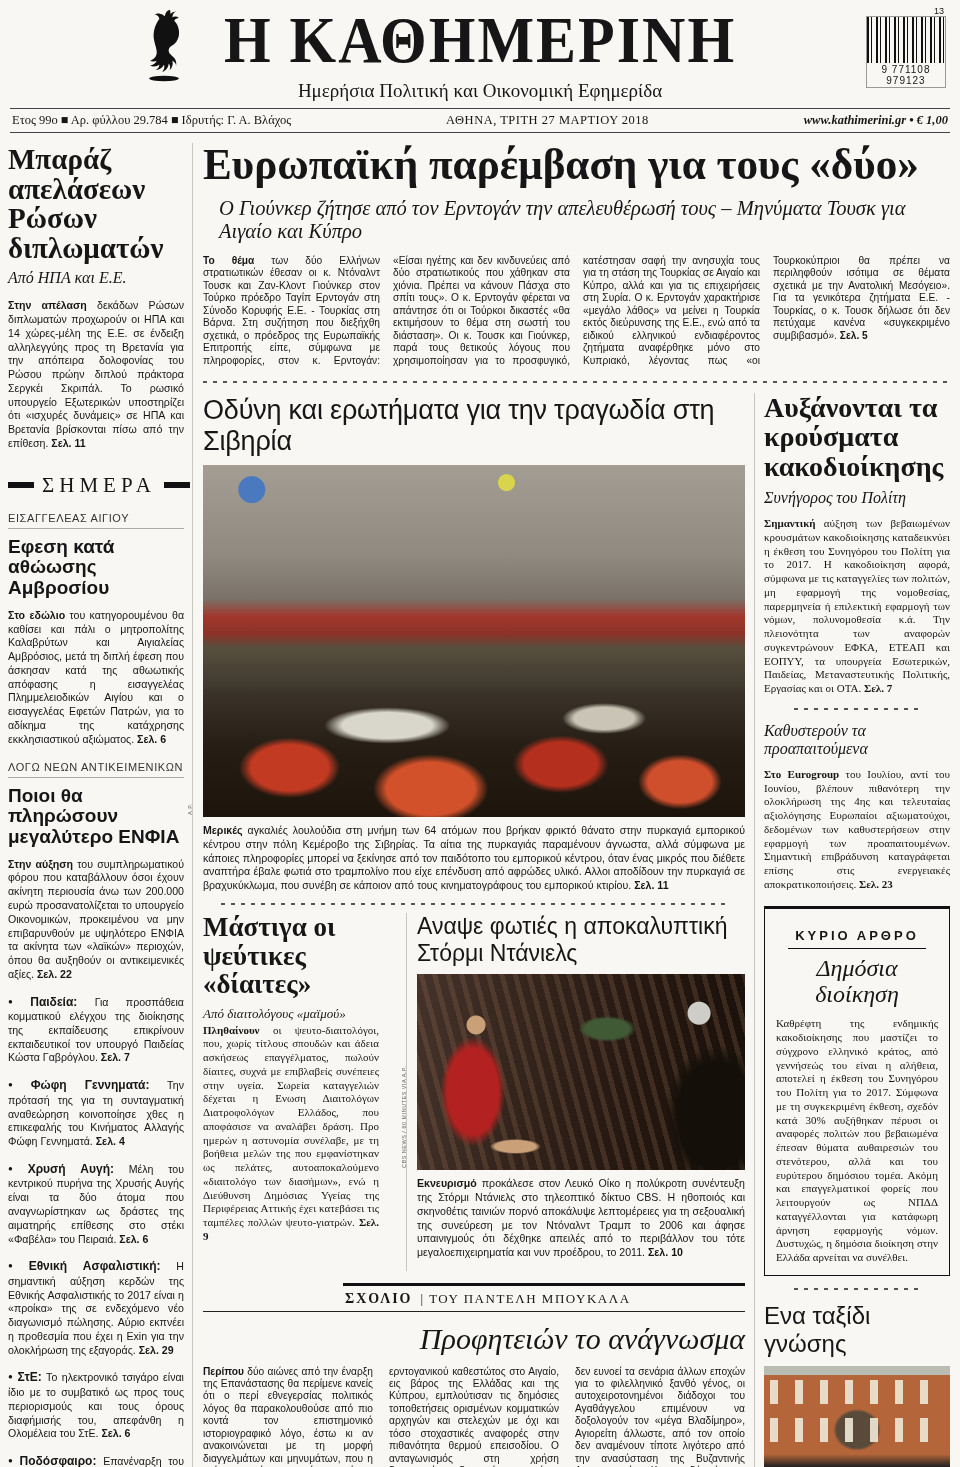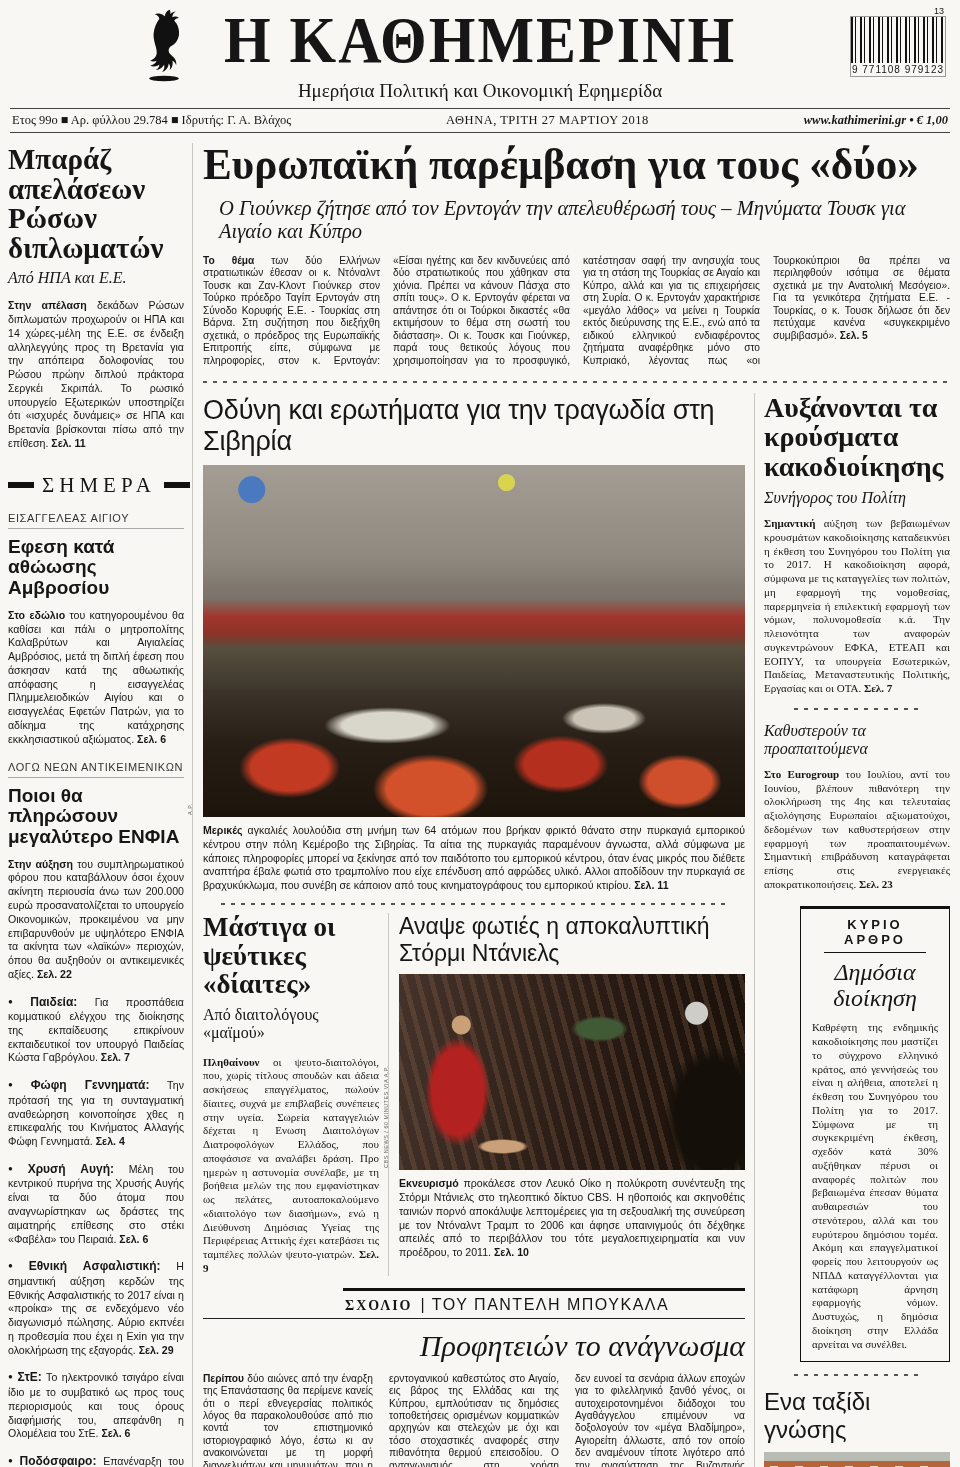--- a/index.html
+++ b/index.html
@@ -4,21 +4,21 @@
 <style>
   html,body{margin:0;padding:0;background:#e8e6e0;}
   .page{position:relative;width:960px;height:1467px;margin:0 auto;background:#f8f7f3;color:#161616;
         font-family:"Liberation Sans",sans-serif;overflow:hidden;}
   
   .masthead{position:relative;height:102px;}
   .eagle{position:absolute;left:136px;top:6px;width:56px;height:78px;}
   .mast-title{text-align:center;font-family:"Liberation Serif",serif;font-weight:700;font-size:60px;
               letter-spacing:2px;line-height:1;padding-top:6px;transform:scaleY(1.1);transform-origin:top;}
   .mast-sub{text-align:center;font-family:"Liberation Serif",serif;font-size:19px;margin-top:14px;}
-  .barcode-wrap{position:absolute;right:14px;top:6px;width:96px;text-align:center;}
+  .barcode-wrap{position:absolute;right:14px;top:6px;width:80px;text-align:center;}
   .barcode-top{font-size:9px;text-align:right;padding-right:2px;}
   .barcode{height:46px;background:repeating-linear-gradient(90deg,#111 0 2px,transparent 2px 4px,#111 4px 5px,transparent 5px 9px);border:1px solid #999;border-bottom:none;}
   .barcode-num{font-size:10px;letter-spacing:1px;border:1px solid #999;border-top:none;padding:1px 0;}
   
   .infobar{display:flex;justify-content:space-between;align-items:center;margin:6px 10px 0 10px;
            border-top:1px solid #444;border-bottom:1px solid #444;padding:4px 2px;font-family:"Liberation Serif",serif;font-size:12.5px;}
   .infobar .date{letter-spacing:.5px;}
   .infobar .site{font-style:italic;font-weight:700;}
   
   .bodygrid{display:flex;margin:10px 10px 0 8px;}
@@ -60,50 +60,50 @@
       radial-gradient(ellipse 70px 42px at 16% 86%,#c33a22 0 55%,rgba(0,0,0,0) 72%),
       radial-gradient(ellipse 80px 48px at 42% 92%,#d2512a 0 55%,rgba(0,0,0,0) 72%),
       radial-gradient(ellipse 66px 40px at 66% 85%,#b52f1e 0 55%,rgba(0,0,0,0) 72%),
       radial-gradient(ellipse 58px 38px at 88% 90%,#cf4e2c 0 55%,rgba(0,0,0,0) 72%),
       radial-gradient(ellipse 90px 26px at 34% 74%,#d9d6cb 0 50%,rgba(0,0,0,0) 70%),
       radial-gradient(ellipse 60px 22px at 74% 72%,#c9c4b5 0 50%,rgba(0,0,0,0) 70%),
       linear-gradient(180deg,#a39d94 0%,#8f897f 26%,#7a7268 38%,rgba(170,45,35,.85) 43%,rgba(150,40,30,.8) 48%,#57503f 52%,#3d362c 64%,#27201700 0),
       linear-gradient(180deg,#a39d94 0%,#8f897f 26%,#7a7268 40%,#5a5248 52%,#3c342b 64%,#261e15 80%,#1d140c 100%);}
   .caption{font-size:10.6px;line-height:1.3;text-align:justify;margin-top:7px;}
   .row2{display:flex;margin-top:4px;}
-  .diets{width:176px;flex:0 0 176px;border-right:1px solid #c8c6c0;padding-right:9px;margin-right:10px;}
+  .diets{width:176px;flex:0 0 176px;border-right:1px solid #c8c6c0;padding-right:27px;margin-right:10px;}
   .diets h2{font-family:"Liberation Serif",serif;font-weight:700;font-size:27px;line-height:1.04;margin:0 0 8px 0;}
-  .diets .sub{font-family:"Liberation Serif",serif;font-size:16px;margin-bottom:14px;}
+  .diets .sub{font-family:"Liberation Serif",serif;font-style:italic;font-size:13px;margin-bottom:2px;}
   .serifbody{font-family:"Liberation Serif",serif;font-size:11px;line-height:1.25;text-align:justify;}
   .stormy{flex:1;min-width:0;}
   .stormy h2{font-size:23px;font-weight:500;margin:0 0 7px 0;}
   .photo-stormy{height:196px;
     background:
       radial-gradient(circle at 18% 26%,#c9a078 0 9px,rgba(0,0,0,0) 10px),
       radial-gradient(ellipse 44px 74px at 17% 60%,#b32220 0 58%,rgba(0,0,0,0) 74%),
       radial-gradient(ellipse 34px 10px at 30% 88%,#caa078 0 60%,rgba(0,0,0,0) 75%),
       radial-gradient(circle at 86% 20%,#cfcdc8 0 11px,rgba(0,0,0,0) 12px),
       radial-gradient(ellipse 64px 90px at 91% 72%,#141009 0 60%,rgba(0,0,0,0) 78%),
       radial-gradient(ellipse 40px 18px at 58% 28%,#3f5a35 0 55%,rgba(0,0,0,0) 72%),
       repeating-linear-gradient(75deg,rgba(150,110,85,.25) 0 5px,rgba(0,0,0,0) 5px 13px),
       linear-gradient(100deg,#45332a 0%,#31221a 38%,#241710 68%,#181009 100%);}
   
   .sxolio{margin-top:12px;}
   .sx-topline{height:3px;background:#111;margin-left:140px;}
   .sx-head{display:flex;align-items:baseline;gap:8px;padding:5px 0 4px 142px;border-bottom:1px solid #222;}
   .sx-label{font-family:"Liberation Serif",serif;font-weight:700;font-size:14px;letter-spacing:2px;}
-  .sx-byline{font-family:Liberation Sans, sans-serif;font-size:16px;letter-spacing:1.5px;}
+  .sx-byline{font-family:Liberation Serif, serif;font-size:13px;letter-spacing:1.5px;}
   .sx-title{font-family:"Liberation Serif",serif;font-style:italic;font-size:30px;text-align:right;margin:10px 0 10px 0;}
   .sx-body{column-count:3;column-gap:16px;font-size:10.2px;line-height:1.22;text-align:justify;height:270px;overflow:hidden;}
   .sx-body p{margin:0 0 0 0;}
   .sx-body p + p{text-indent:10px;}
   
   .r-story h2{font-family:"Liberation Serif",serif;font-weight:700;font-size:28px;line-height:1.05;margin:0 0 8px 0;}
   .r-story .sub{font-family:"Liberation Serif",serif;font-style:italic;font-size:16px;margin-bottom:10px;}
-  .kyrio{border:1px solid #111;border-top:3px solid #111;padding:8px 11px 10px 11px;margin-top:14px;margin-left:36px;}
+  .kyrio{border:1px solid #111;border-top:3px solid #111;padding:19px 11px 10px 11px;margin-top:14px;}
   .ky-label{font-weight:700;font-size:13px;letter-spacing:3px;text-align:center;border-bottom:1px solid #111;
             padding-bottom:5px;margin:0 12px 6px 12px;}
   .ky-title{font-family:"Liberation Serif",serif;font-style:italic;font-size:24px;text-align:center;line-height:1.1;margin:4px 0 10px 0;}
   .taxidi h2{font-size:24px;font-weight:500;margin:6px 0 8px 0;}
   .photo-halki{height:152px;
     background:
       linear-gradient(180deg,#b9bcb2 0 6%,rgba(0,0,0,0) 6%),
       repeating-linear-gradient(90deg,rgba(238,232,214,.9) 0 8px,rgba(0,0,0,0) 8px 25px) 6px 14px/170px 24px no-repeat,
       repeating-linear-gradient(90deg,rgba(238,232,214,.9) 0 8px,rgba(0,0,0,0) 8px 25px) 6px 52px/170px 24px no-repeat,
       radial-gradient(ellipse 34px 30px at 50% 42%,#5a4a3a 0 60%,rgba(0,0,0,0) 70%),

